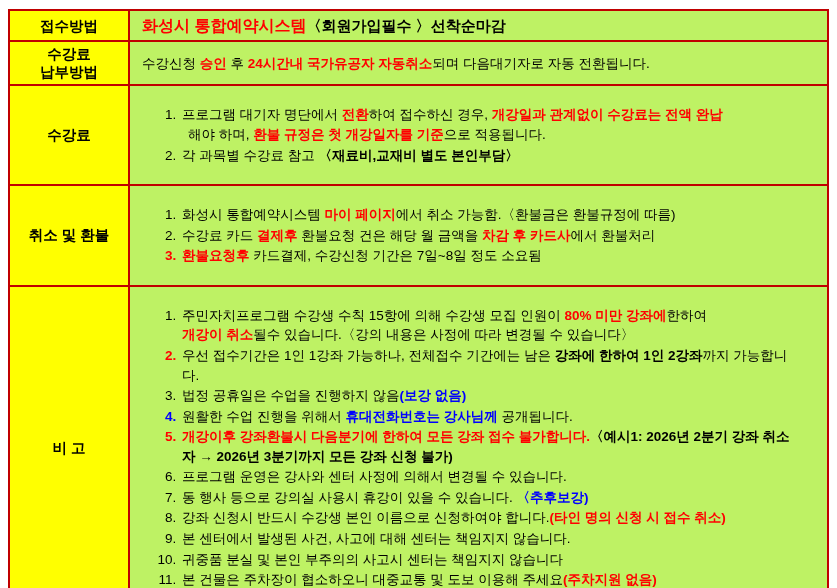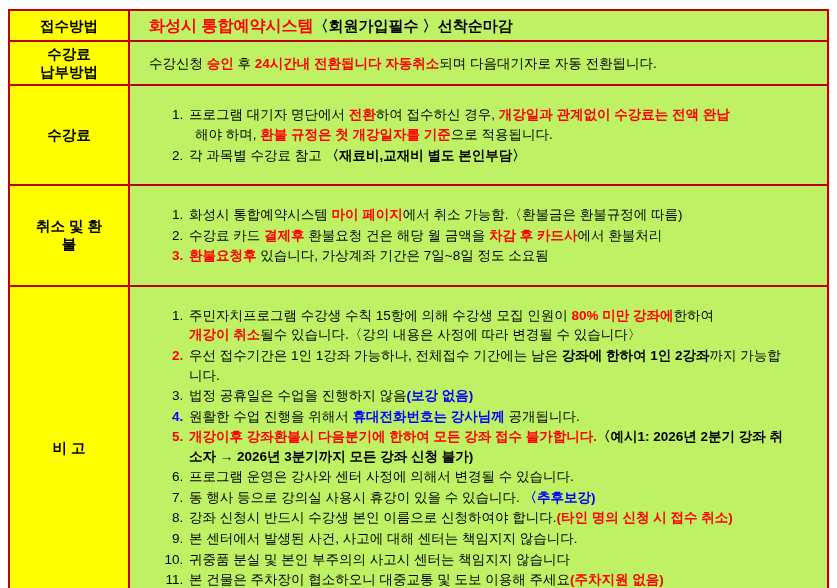--- a/index.html
+++ b/index.html
@@ -30,21 +30,21 @@
   }
   table.main {
     border-collapse: collapse;
     width: 821px;
     margin-top: 3px;
     table-layout: fixed;
   }
   table.main td {
     border: 2px solid #c00000;
     vertical-align: middle;
-    padding: 3px 19px;
+    padding: 3px 12px;
   }
   td.label {
     width: 120px;
     background: #ffff00;
     text-align: center;
     font-weight: bold;
     font-size: 14.5px;
     color: #000000;
     line-height: 1.25;
   }
@@ -97,42 +97,42 @@
 
       <tr>
         <td class="label">
           <div>수강료</div>
           <div>납부방법</div>
         </td>
         <td class="content">
           <span class="plain">수강신청</span>
           <span class="r">승인</span>
           <span class="plain">후</span>
-          <span class="r">24시간내  전환됩니다  자동취소</span><span class="plain">되며 다음대기자로  자동  전환됩니다.</span>
+          <span class="r">24시간내  국가유공자  자동취소</span><span class="plain">되며 다음대기자로  자동  전환됩니다.</span>
         </td>
       </tr>
 
       <tr>
         <td class="label">수강료</td>
         <td class="content">
           <ol class="k">
             <li><span class="plain">프로그램 대기자 명단에서 </span><span class="r">전환</span><span class="plain">하여 접수하신 경우, </span><span class="r">개강일과 관계없이 수강료는 </span><span class="r">전액  완납</span><br><span class="plain sub-ind" style="display:inline;padding-left:6px;">해야 하며, </span><span class="r">환불 규정은 첫  개강일자를 기준</span><span class="plain">으로 적용됩니다.</span></li>
             <li><span class="plain">각  과목별  수강료  참고  </span><span class="blk">〈재료비,교재비  별도  본인부담〉</span></li>
           </ol>
         </td>
       </tr>
 
 
       <tr>
         <td class="label">취소 및 환불</td>
         <td class="content">
           <ol class="k">
             <li><span class="plain">화성시 통합예약시스템 </span><span class="r">마이  페이지</span><span class="plain">에서 취소 가능함.〈환불금은 환불규정에 따름)</span></li>
             <li><span class="plain">수강료 카드 </span><span class="r">결제후</span><span class="plain"> 환불요청 건은 해당 월 금액을 </span><span class="r">차감  후  카드사</span><span class="plain">에서  환불처리</span></li>
-            <li class="redmark"><span class="r">환불요청후</span><span class="plain"> 있습니다, 가상계좌 기간은 7일~8일 정도 소요됨</span></li>
+            <li class="redmark"><span class="r">환불요청후</span><span class="plain"> 카드결제, 수강신청 기간은 7일~8일 정도 소요됨</span></li>
           </ol>
         </td>
       </tr>
 
       <tr>
         <td class="label">비  고</td>
         <td class="content">
           <ol class="k" id="notes-list">
               <li><span class="plain">주민자치프로그램 수강생 수칙 15항에 의해 수강생 모집 인원이 </span><span class="r">80% 미만 강좌에</span><span class="plain">한하여 </span><br><span class="r">개강이  취소</span><span class="plain">될수 있습니다.〈강의 내용은 사정에 따라 변경될 수 있습니다〉</span></li>
               <li class="redmark"><span class="plain">우선 접수기간은 1인 1강좌 가능하나, 전체접수 기간에는 남은 </span><span class="blk">강좌에 한하여 1인 2강좌</span><span class="plain">까지 가능합니다.</span><br></li>

